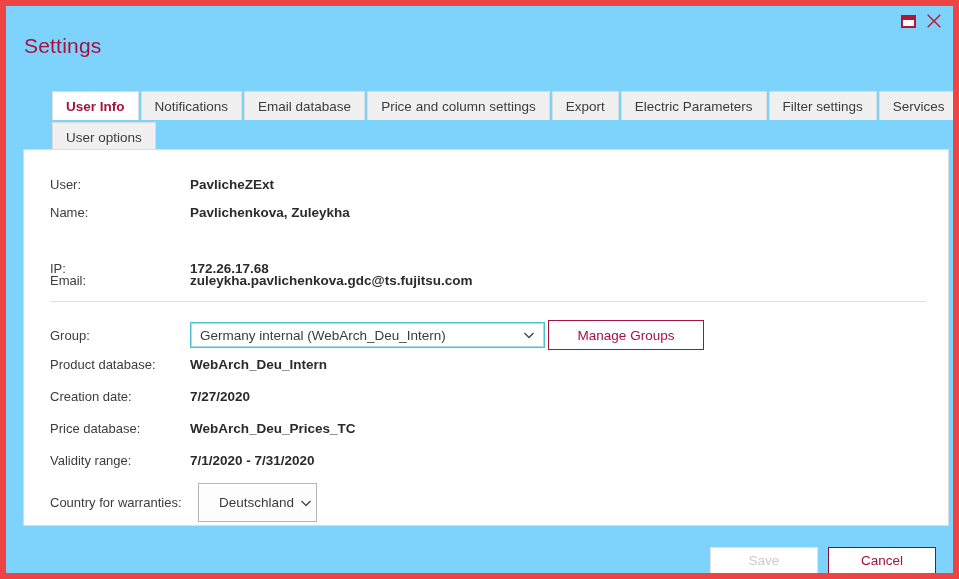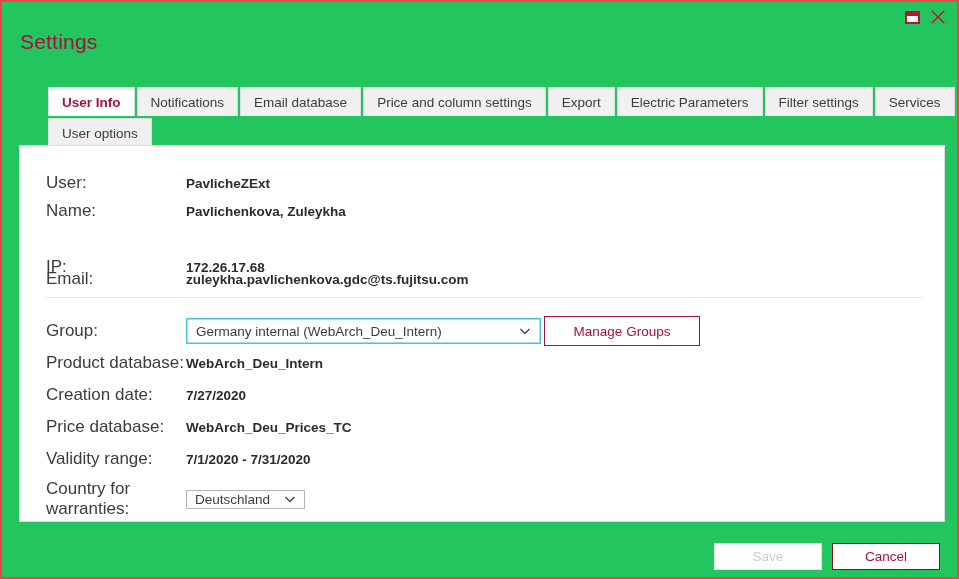--- a/index.html
+++ b/index.html
@@ -8,22 +8,22 @@
     background: #ffffff;
   }
   body {
     font-family: "Liberation Sans", sans-serif;
     -webkit-font-smoothing: antialiased;
   }
   #window {
     position: relative;
     width: 959px;
     height: 579px;
-    background: #22c55e;
-    border: 2px solid #ef4444;
+    background: #7dd3fc;
+    border: 6px solid #ef4444;
     box-sizing: border-box;
     overflow: hidden;
   }
 
   
   #window-controls {
     position: absolute;
     top: 7px;
     right: 11px;
     display: flex;
@@ -113,21 +113,21 @@
     box-sizing: border-box;
   }
 
   .field-row {
     position: absolute;
     display: flex;
     align-items: center;
     left: 26px;
   }
   .field-label {
-    font-size: 17px;
+    font-size: 13px;
     color: #3c3c3c;
     width: 140px;
     flex: none;
   }
   .field-value {
     font-size: 13.5px;
     color: #2b2b2b;
     font-weight: bold;
     white-space: nowrap;
   }
@@ -161,25 +161,25 @@
     box-shadow: 0 0 0 1px #9fe0ea inset;
   }
   #group-select .sel-text {
     flex: 1;
     overflow: hidden;
     text-overflow: ellipsis;
     white-space: nowrap;
   }
   #country-select {
     width: 119px;
-    height: 19px;
-    padding: 0 8px;
+    height: 39px;
+    padding: 0 20px;
     border: 1px solid #b5b5b5;
     background: #fdfdfd;
-    margin-left: 0;
+    margin-left: 8px;
   }
   #country-select .sel-text {
     flex: 1;
     white-space: nowrap;
   }
   .caret {
     width: 12px;
     height: 12px;
     flex: none;
     margin-left: 6px;

